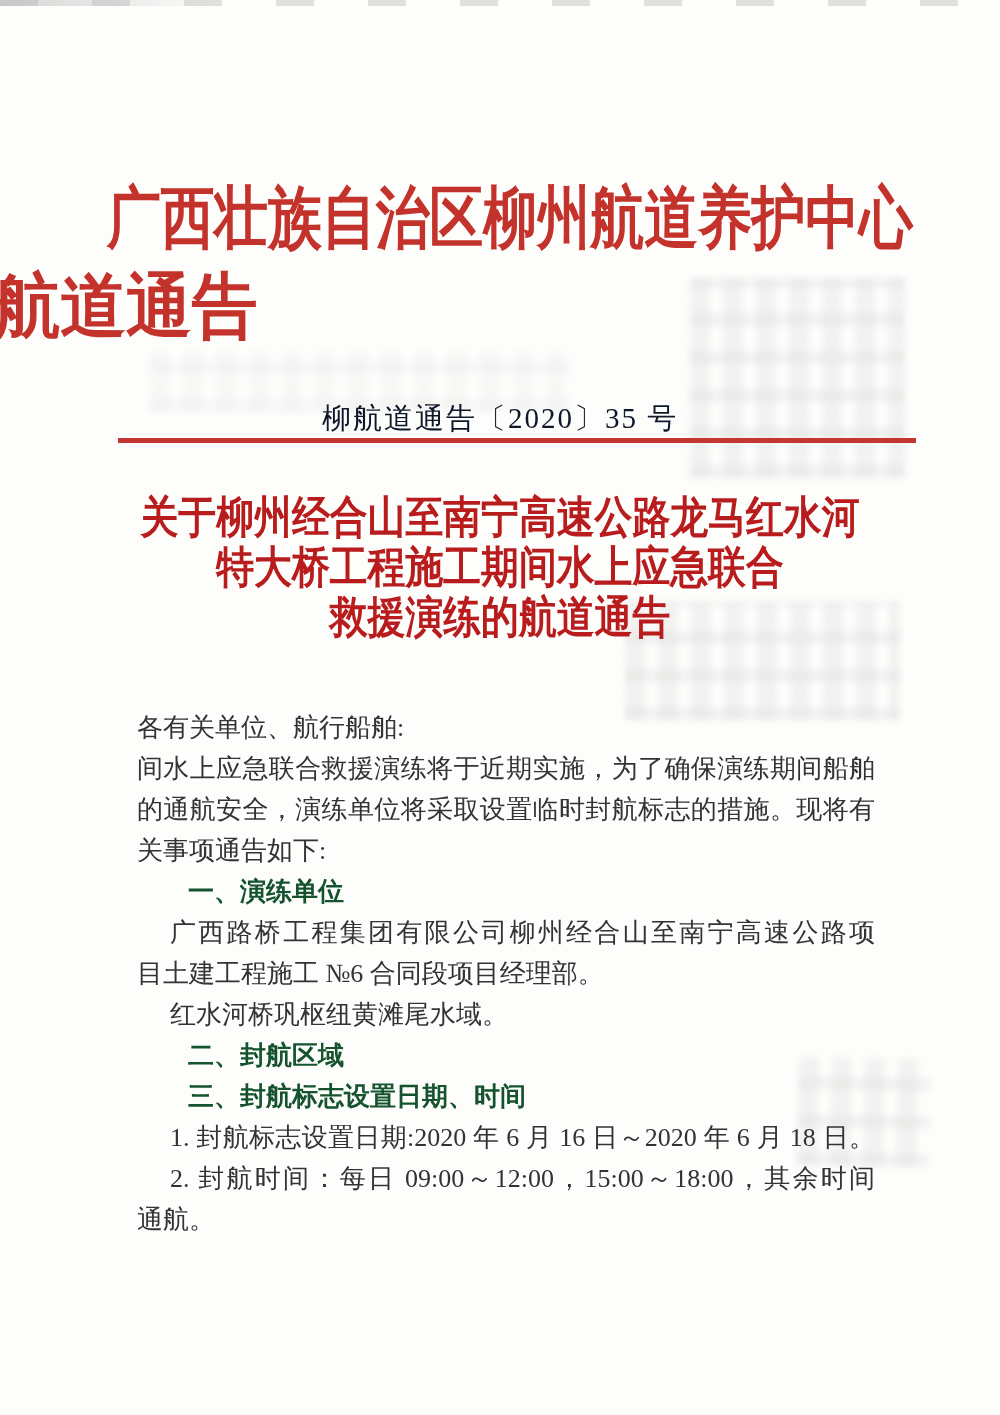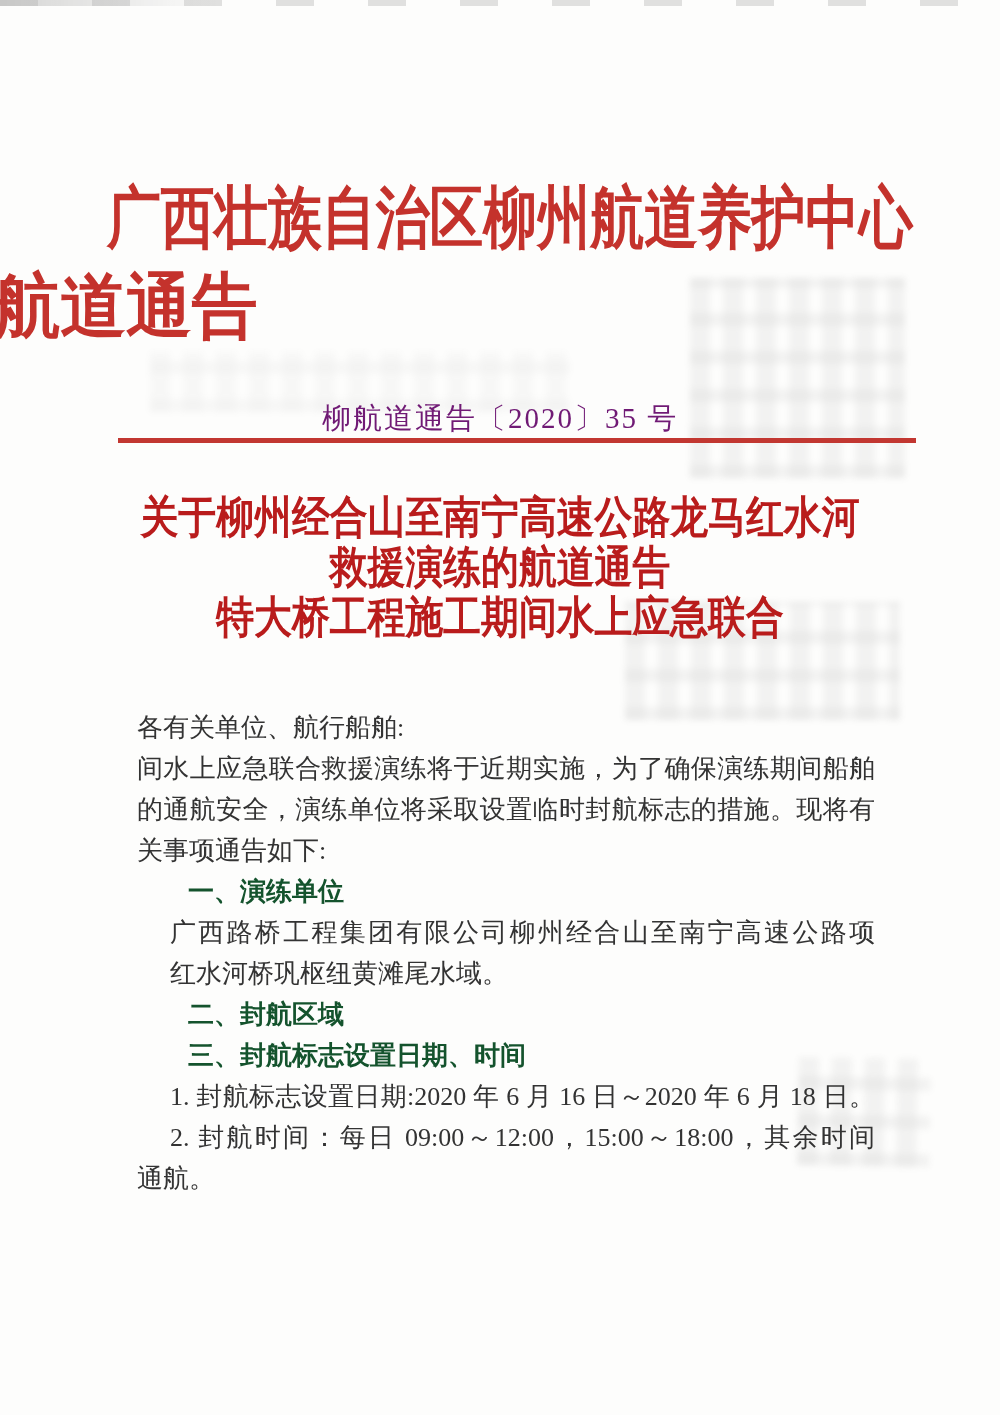--- a/index.html
+++ b/index.html
@@ -44,21 +44,21 @@
   .notice-type{
     position:absolute;top:272px;left:0;width:100%;
     white-space:nowrap;
     color:var(--title-red);font-weight:bold;font-size:70px;line-height:1;
   }
   .notice-type .sq{display:inline-block;transform:translateX(-14px) scaleX(0.94);transform-origin:center;}
   
   .doc-number{
     position:absolute;top:402px;left:0;width:100%;
     text-align:center;white-space:nowrap;
-    font-size:29px;letter-spacing:2px;color:#701a75;line-height:1.15;
+    font-size:29px;letter-spacing:2px;color:#0f172a;line-height:1.15;
   }
   
   .red-rule{
     position:absolute;top:438px;left:118px;width:798px;height:5px;
     background:var(--rule-red);
   }
   
   .doc-title{
     position:absolute;top:492px;left:0;width:100%;
     text-align:center;
@@ -106,34 +106,35 @@
 
   <div class="doc-number">柳航道通告〔2020〕35 号</div>
 
   <div class="red-rule"></div>
 
   <div class="doc-title">
     <div class="t-line">
       <span class="sq">关于柳州经合山至南宁高速公路龙马红水河</span>
     </div>
     <div class="t-line">
-      <span class="sq">救援演练的航道通告</span>
+      <span class="sq">特大桥工程施工期间水上应急联合</span>
     </div>
     <div class="t-line">
-      <span class="sq">特大桥工程施工期间水上应急联合</span>
+      <span class="sq">救援演练的航道通告</span>
     </div>
   </div>
 
   <div class="body-block">
     <div class="bl">各有关单位、航行船舶:</div>
     <div class="bl jline">间水上应急联合救援演练将于近期实施，为了确保演练期间船舶</div>
     <div class="bl jline">的通航安全，演练单位将采取设置临时封航标志的措施。现将有</div>
     <div class="bl">关事项通告如下:</div>
     <div class="bl heading">一、演练单位</div>
     <div class="bl indent jline">广西路桥工程集团有限公司柳州经合山至南宁高速公路项</div>
+    <div class="bl">目土建工程施工 №6 合同段项目经理部。</div>
     <div class="bl indent">红水河桥巩枢纽黄滩尾水域。</div>
     <div class="bl heading">二、封航区域</div>
     <div class="bl heading">三、封航标志设置日期、时间</div>
     <div class="bl indent jline">1. 封航标志设置日期:2020 年 6 月 16 日～2020 年 6 月 18 日。</div>
     <div class="bl indent jline">2. 封航时间：每日 09:00～12:00，15:00～18:00，其余时间</div>
     <div class="bl">通航。</div>
   </div>
 
 </div>
 

